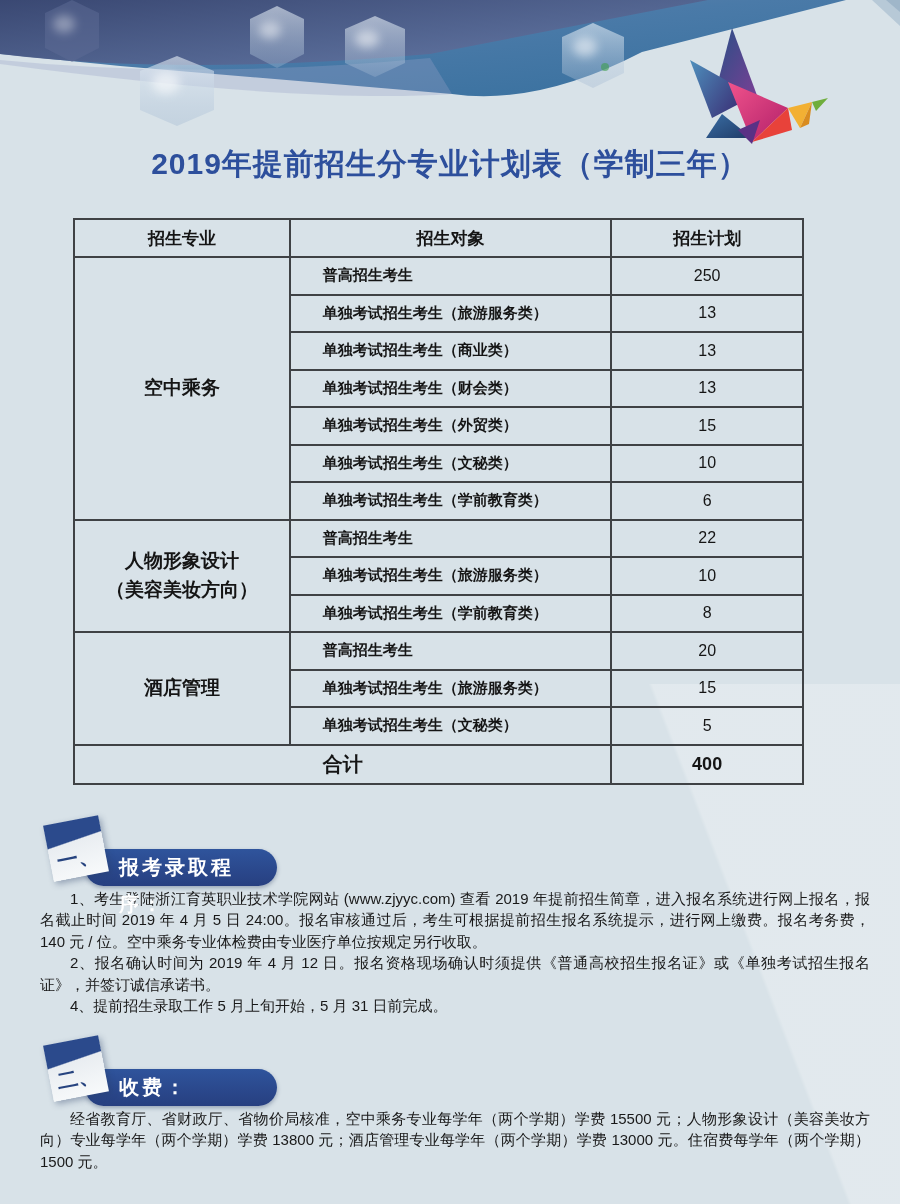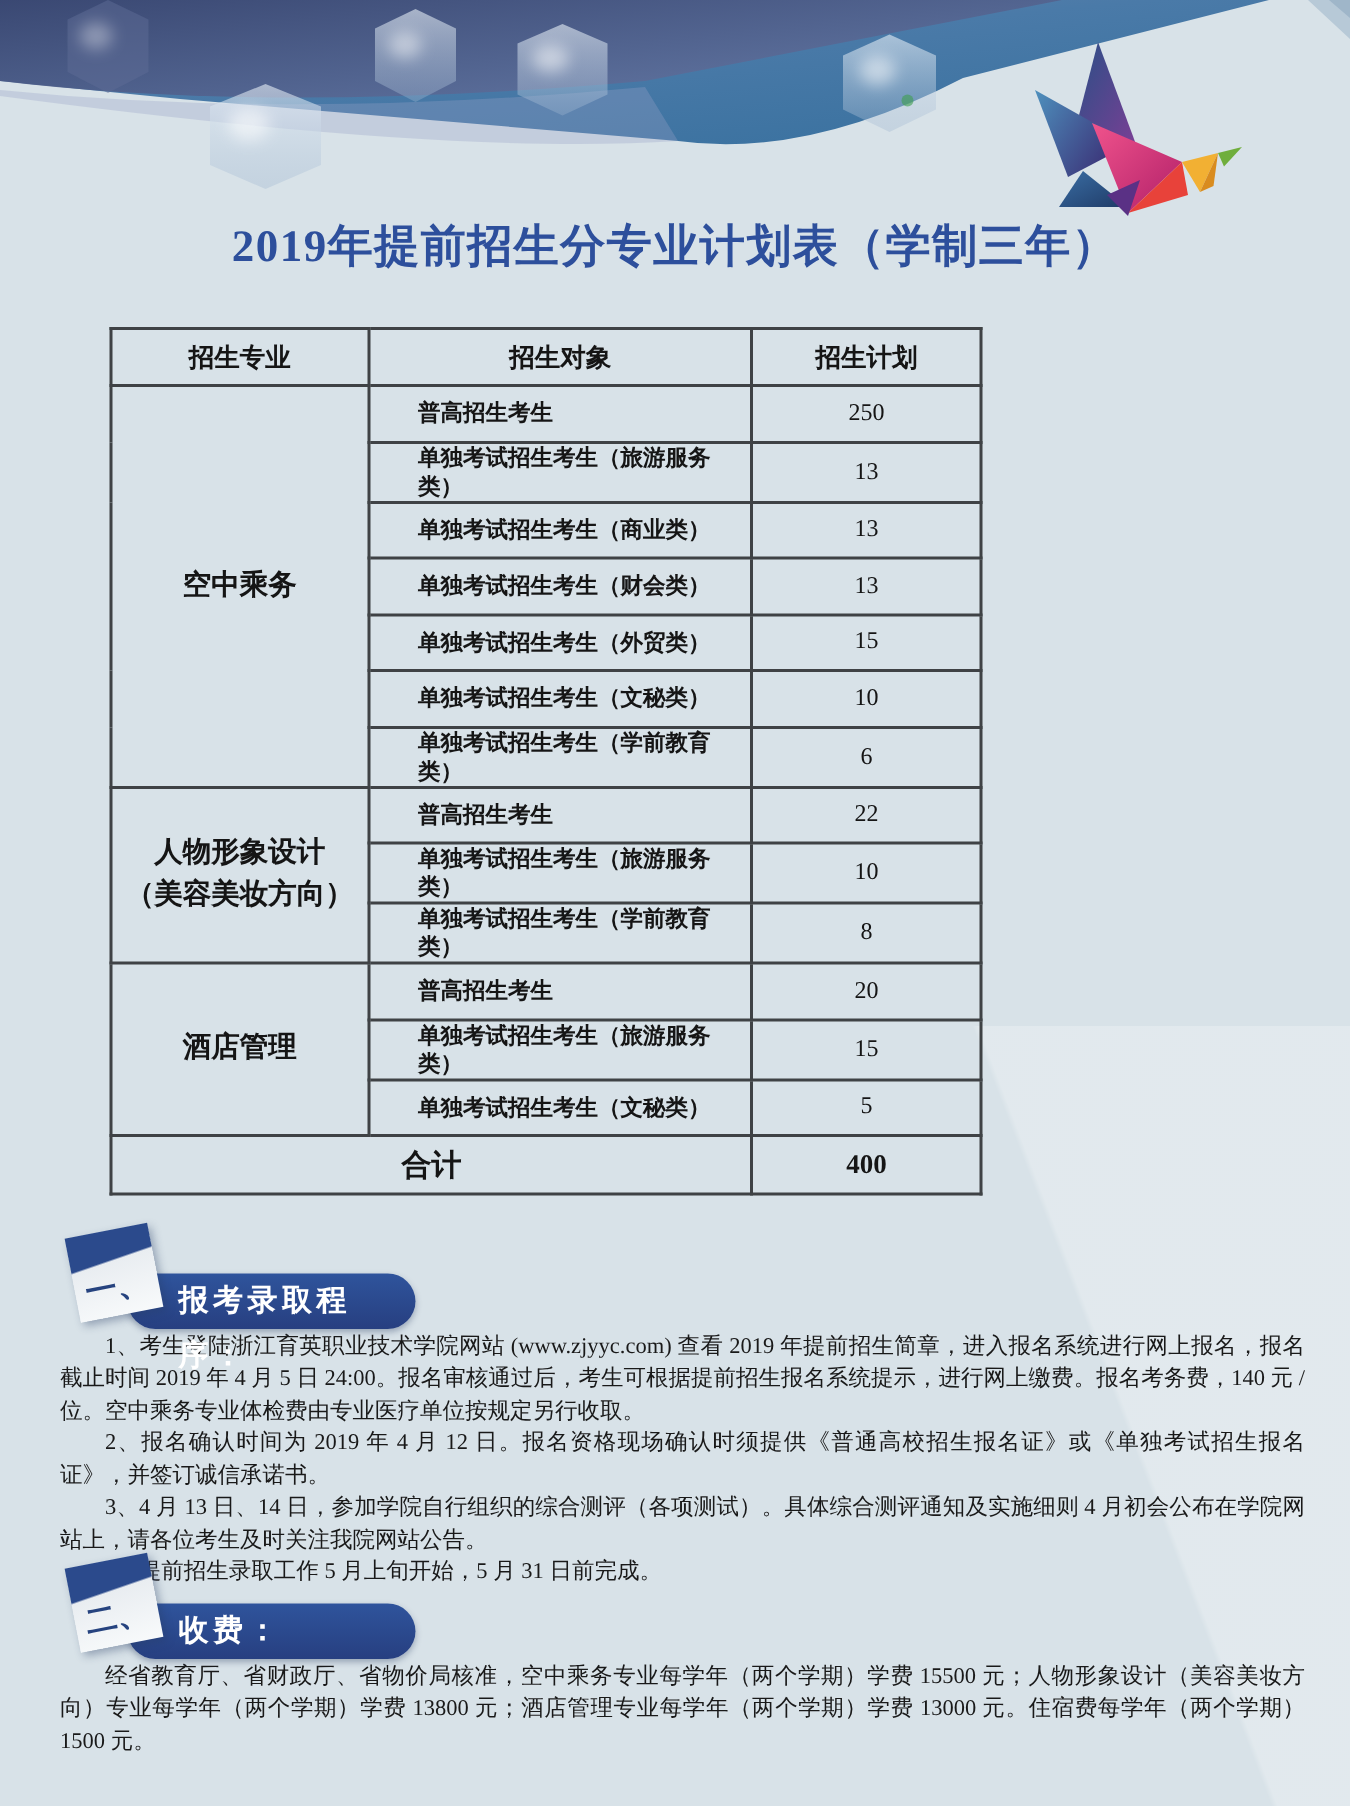--- a/index.html
+++ b/index.html
@@ -1,29 +1,29 @@
 <!DOCTYPE html>
 <html><head>
 <meta charset="utf-8">
 <style>
   * { margin:0; padding:0; box-sizing:border-box; }
   html,body { width:900px; }
   body { font-family:"Liberation Sans","DejaVu Sans",sans-serif; }
-  .page { position:relative; width:900px; height:1204px; background:#d8e2e8; overflow:hidden;font-family:Liberation Serif, serif; }
+  .page { position:relative; width:900px; height:1204px; background:#d8e2e8; overflow:hidden; }
 
   
   .bg-diag { position:absolute; right:0; bottom:0; width:300px; height:520px;
     background:linear-gradient(69deg, rgba(255,255,255,0) 49.6%, rgba(255,255,255,0.25) 50.4%); }
 
   .art { position:absolute; top:0; left:0; width:900px; height:250px; }
 
   .page-title { position:absolute; top:144px; left:0; width:100%; text-align:center;
     font-size:30px; font-weight:bold; color:#2d4f9c; letter-spacing:1px; }
 
-  .tbl-wrap { position:absolute; top:218px; left:73px; width:582px; }
+  .tbl-wrap { position:absolute; top:218px; left:73px; width:731px; }
   table { width:100%; border-collapse:collapse; table-layout:fixed; }
   col.c1{width:29.6%} col.c2{width:44.1%} col.c3{width:26.3%}
   th, td { border:2px solid #3f4245; color:#151515; }
   thead tr { height:38px; }
   tbody tr { height:37.5px; }
   th { font-size:17px; font-weight:bold; text-align:center; }
   td.major { font-size:19px; font-weight:bold; text-align:center; line-height:1.5; }
   td.target { font-size:15px; font-weight:bold; text-align:left; padding-left:32px; }
   td.num { font-size:16px; text-align:center; }
   tr.total-row { height:39px; }
@@ -222,21 +222,20 @@
   <div class="section sec-1">
     <div class="banner-row">
       <div class="num-card">
         <span>一、</span>
       </div>
       <div class="pill">报考录取程序：</div>
     </div>
     <div class="paras">
         <p>1、考生登陆浙江育英职业技术学院网站 (www.zjyyc.com) 查看 2019 年提前招生简章，进入报名系统进行网上报名，报名截止时间 2019 年 4 月 5 日 24:00。报名审核通过后，考生可根据提前招生报名系统提示，进行网上缴费。报名考务费，140 元 / 位。空中乘务专业体检费由专业医疗单位按规定另行收取。</p>
         <p>2、报名确认时间为 2019 年 4 月 12 日。报名资格现场确认时须提供《普通高校招生报名证》或《单独考试招生报名证》，并签订诚信承诺书。</p>
-        <p>3、4 月 13 日、14 日，参加学院自行组织的综合测评（各项测试）。具体综合测评通知及实施细则 4 月初会公布在学院网站上，请各位考生及时关注我院网站公告。</p>
         <p>4、提前招生录取工作 5 月上旬开始，5 月 31 日前完成。</p>
       </div>
   </div>
 
   <div class="section sec-2">
     <div class="banner-row">
       <div class="num-card">
         <span>二、</span>
       </div>
       <div class="pill">收费：</div>

